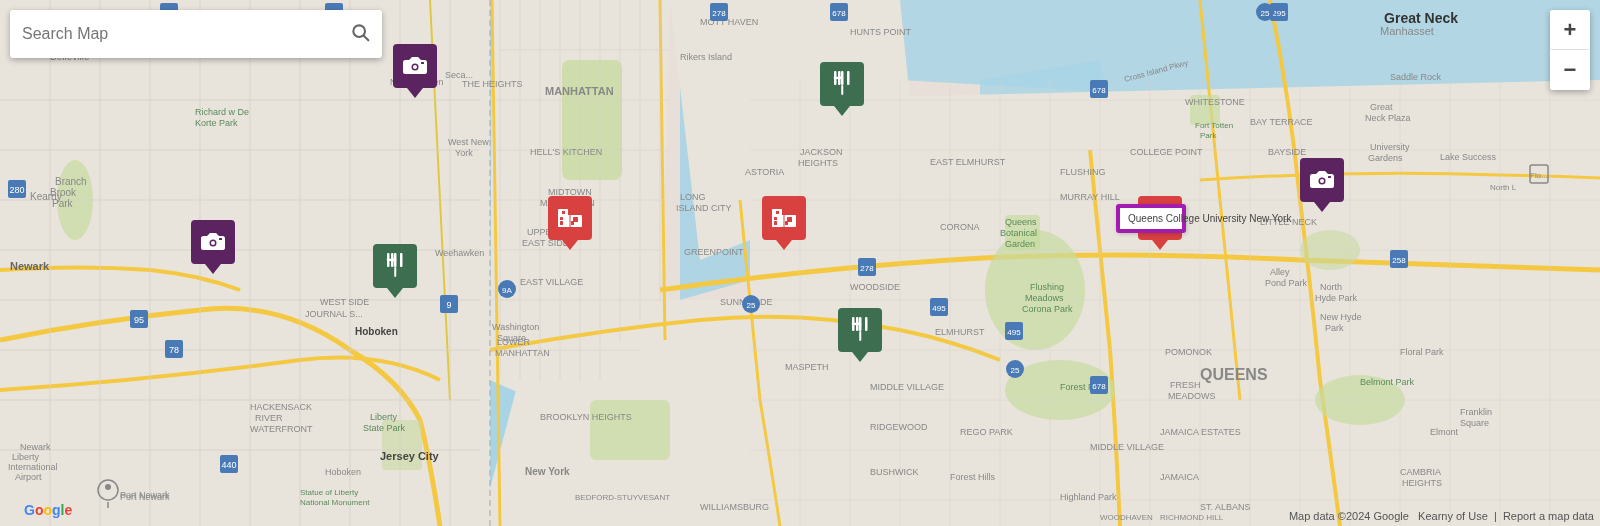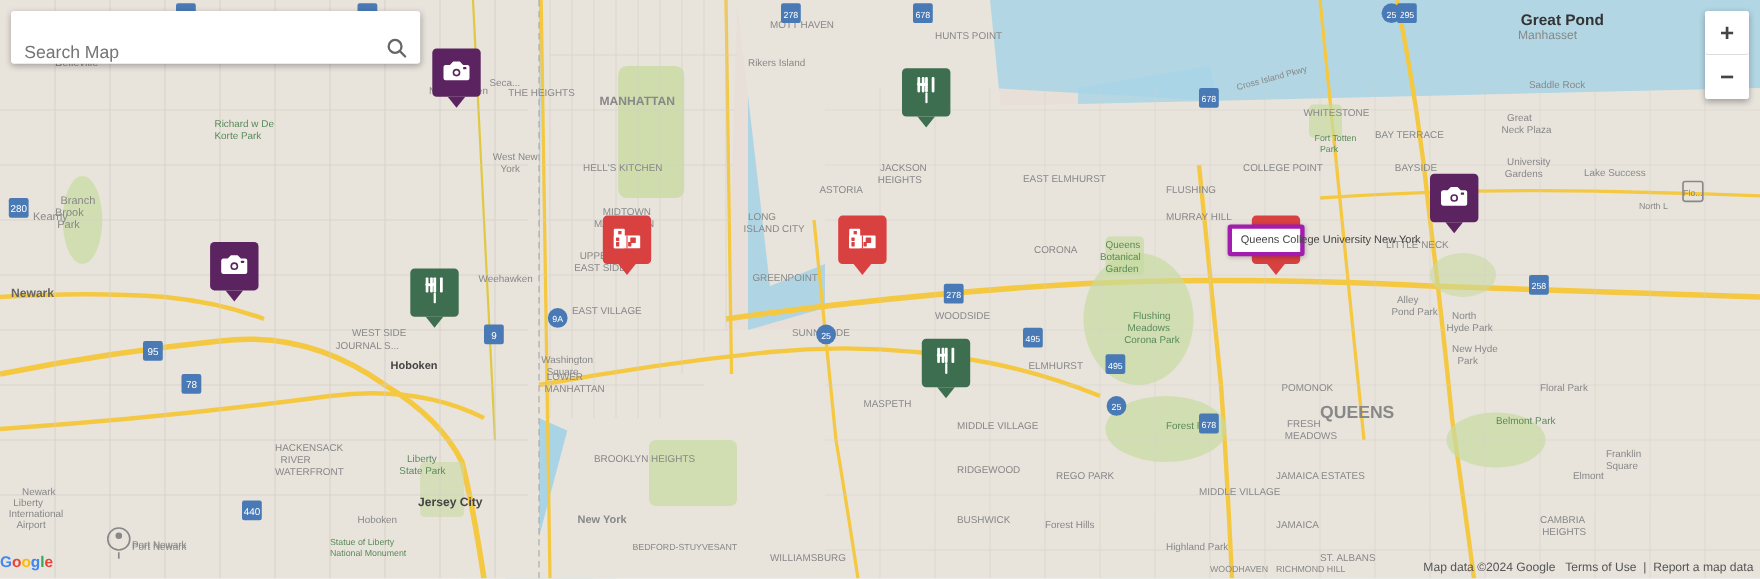--- a/index.html
+++ b/index.html
@@ -24,21 +24,21 @@
     #search-box {
       position: absolute;
       top: 10px;
       left: 10px;
       width: 372px;
       height: 48px;
       background: white;
       border-radius: 3px;
       box-shadow: 0 2px 6px rgba(0,0,0,0.3);
       display: flex;
-      align-items: flex-end;
+      align-items: center;
       padding: 0 12px;
       z-index: 100;
     }
 
     #search-input {
       flex: 1;
       border: none;
       outline: none;
       font-size: 16px;
       color: #333;
@@ -132,21 +132,21 @@
     .marker-icon {
       color: white;
       font-size: 20px;
       line-height: 1;
     }
 
     
     #google-logo {
       position: absolute;
       bottom: 8px;
-      left: 0;
+      left: 24px;
       z-index: 100;
       font-size: 13px;
       color: #666;
     }
 
     
     #map-footer {
       position: absolute;
       bottom: 4px;
       right: 6px;
@@ -642,27 +642,27 @@
         </svg>
       </span>
     </div>
   </div>
 
   <div class="tooltip-label" style="top:204px; left:1116px; width:70px; font-size:10px; color:#444; line-height:1.3;">
     <span>Queens College University New York</span>
   </div>
 
   <div style="position:absolute; top:10px; right:142px; font-size:14px; font-weight:bold; color:#333; z-index:10;">
-    <span>Great Pond</span>
+    <span>Great Neck</span>
   </div>
 
   <div id="google-logo">
     <span style="color:#4285F4; font-weight:bold; font-size:14px;">G</span><span style="color:#EA4335; font-weight:bold; font-size:14px;">o</span><span style="color:#FBBC05; font-weight:bold; font-size:14px;">o</span><span style="color:#4285F4; font-weight:bold; font-size:14px;">g</span><span style="color:#34A853; font-weight:bold; font-size:14px;">l</span><span style="color:#EA4335; font-weight:bold; font-size:14px;">e</span>
   </div>
 
   <div id="map-footer">
     <span>Map data ©2024 Google</span>
     &nbsp;
-    <a href="#">Terms of Use</a>
+    <a href="#">Kearny of Use</a>
     &nbsp;|&nbsp;
     <a href="#">Report a map data</a>
   </div>
 </div>
 
 </body></html>

